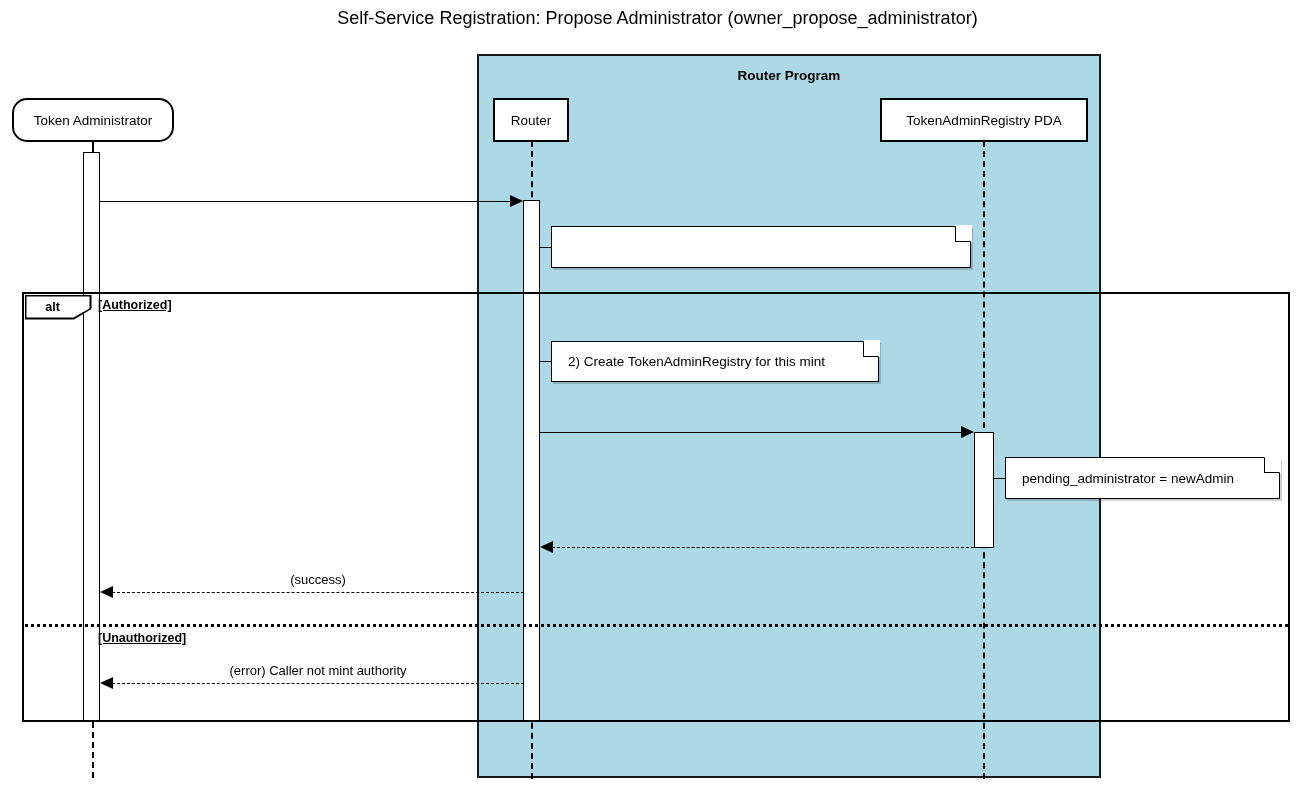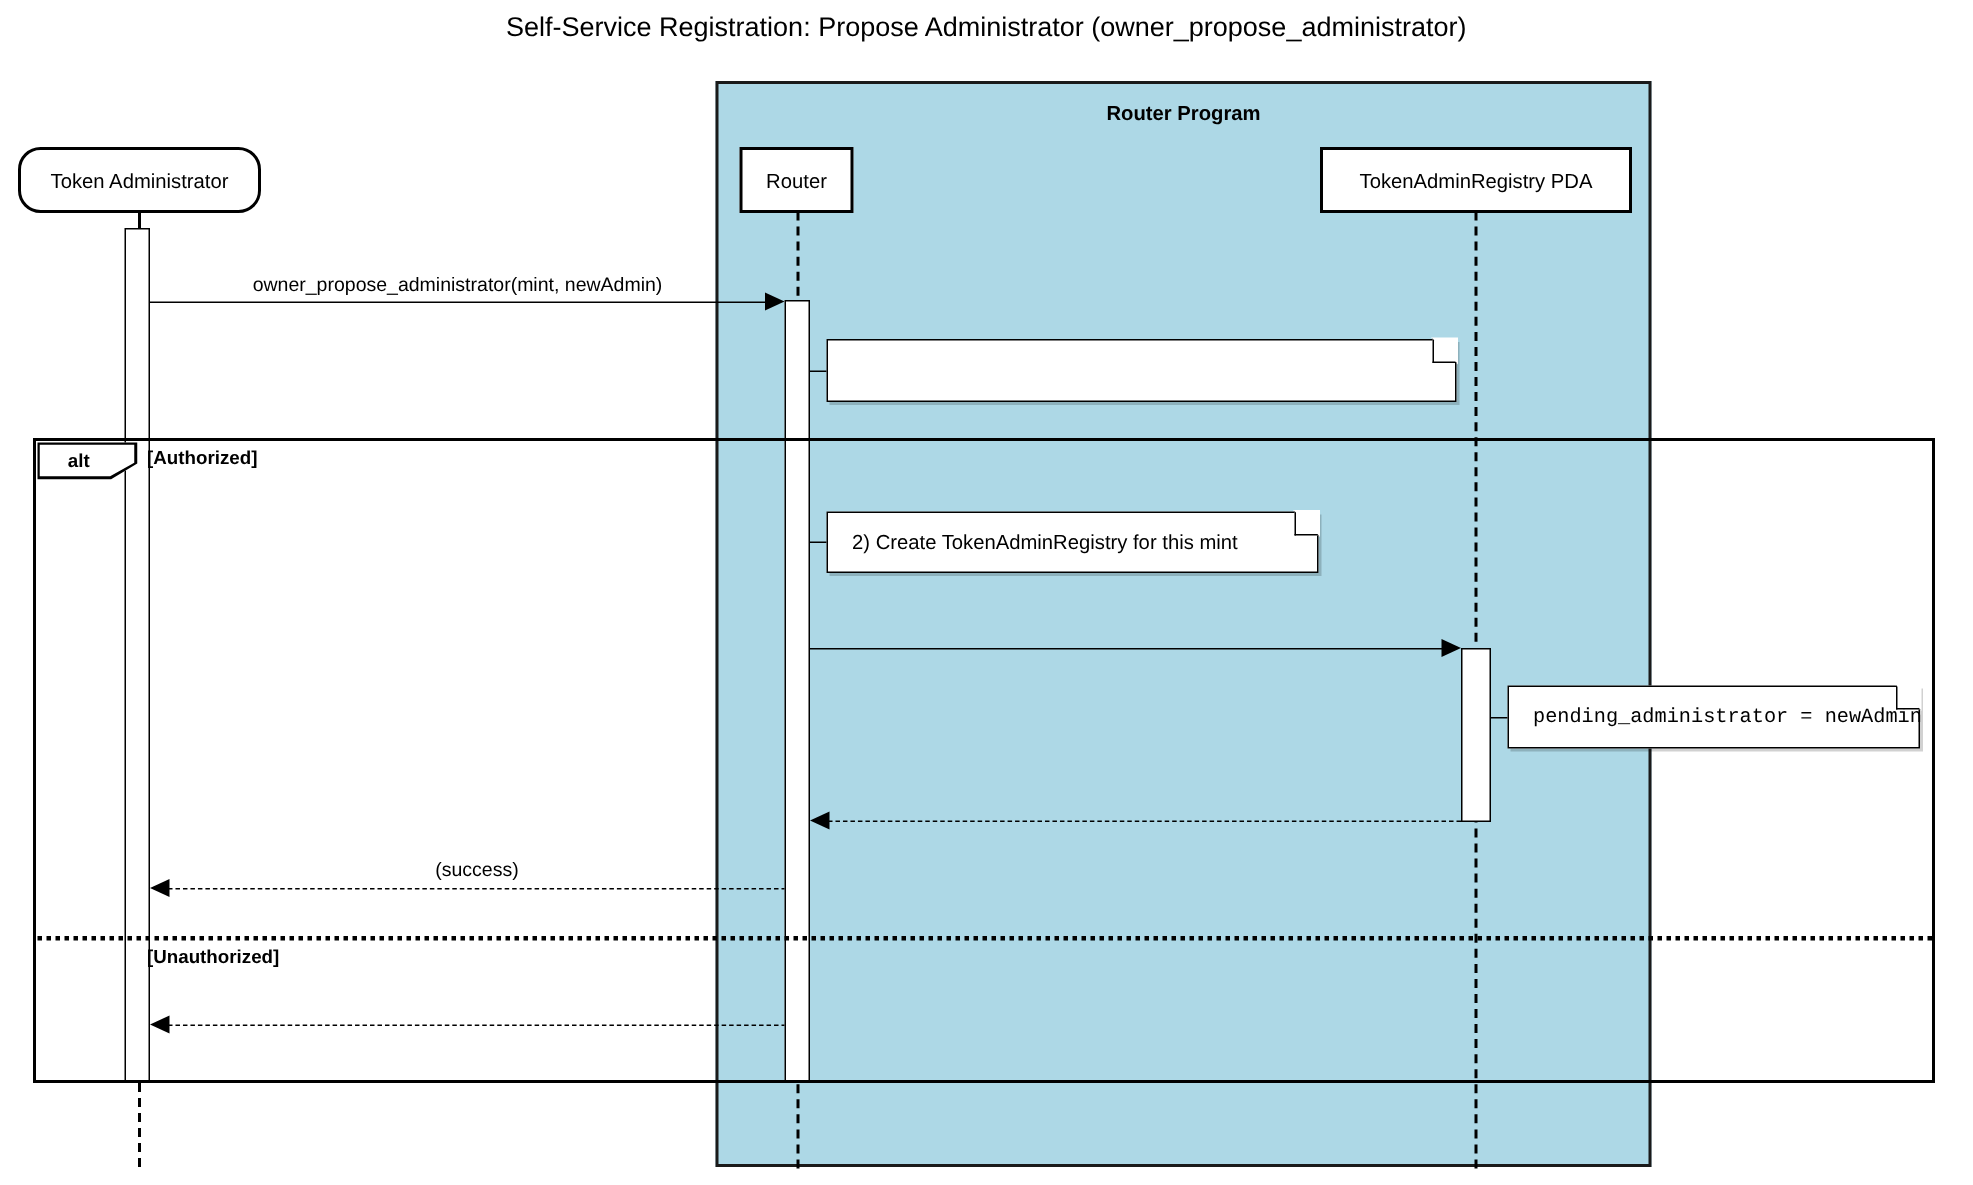--- a/index.html
+++ b/index.html
@@ -195,20 +195,21 @@
     font-weight: bold;
     color: #000000;
   }
   .alt-guard {
     position: absolute;
     font-size: 12.5px;
     font-weight: bold;
     color: #000000;
     white-space: nowrap;
     z-index: 9;
+    text-decoration: underline;
   }
   .alt-divider {
     position: absolute;
     height: 0;
     border-top: 3px dotted #000000;
     z-index: 9;
   }
 </style>
 </head>
 <body>
@@ -239,54 +240,54 @@
   <div class="participant" style="left:880px; top:98px; width:208px; height:44px;">
     <span>TokenAdminRegistry PDA</span>
   </div>
 
   <div class="activation" style="left:83px; top:152px; width:17px; height:570px;"></div>
 
   <div class="activation" style="left:523px; top:200px; width:17px; height:522px;"></div>
 
   <div class="activation" style="left:974px; top:432px; width:20px; height:116px;"></div>
 
-  <div class="msg-label" style="left:100px; top:182px; width:410px;">owner_propose_administrator(mint, newAdmin)</div>
   <div class="msg-line" style="left:100px; top:201px; width:412px;"></div>
   <div class="arrowhead-right" style="left:510px; top:194.5px;"></div>
 
   <div class="note-connector" style="left:540px; top:247px; width:12px;"></div>
   <div class="note" style="left:551px; top:226px; width:420px; height:42px;">
     <span class="fold-cut"></span>
     <span class="fold" style="clip-path: polygon(0 0, 100% 100%, 0 100%);"></span>
   </div>
 
   <div class="note-connector" style="left:540px; top:361px; width:12px;"></div>
   <div class="note" style="left:551px; top:341px; width:328px; height:41px;">
     <span>2) Create TokenAdminRegistry for this mint</span>
     <span class="fold-cut"></span>
     <span class="fold" style="clip-path: polygon(0 0, 100% 100%, 0 100%);"></span>
   </div>
 
   <div class="msg-line" style="left:540px; top:432px; width:422px;"></div>
   <div class="arrowhead-right" style="left:961px; top:425.5px;"></div>
 
   <div class="note-connector" style="left:994px; top:478px; width:12px;"></div>
-  <div class="note" style="left:1005px; top:457px; width:275px; height:42px;font-family:Liberation Mono, monospace;">
+  <div class="note" style="left:1005px; top:457px; width:275px; height:42px;">
     <span>pending_administrator = newAdmin</span>
     <span class="fold-cut"></span>
     <span class="fold" style="clip-path: polygon(0 0, 100% 100%, 0 100%);"></span>
   </div>
 
   <div class="msg-line dashed" style="left:552px; top:547px; width:422px;"></div>
   <div class="arrowhead-left" style="left:540px; top:540.5px;"></div>
 
   <div class="msg-label" style="left:112px; top:572px; width:412px;">(success)</div>
   <div class="msg-line dashed" style="left:112px; top:592px; width:412px;"></div>
   <div class="arrowhead-left" style="left:100px; top:585.5px;"></div>
 
+  <div class="msg-label" style="left:112px; top:663px; width:412px;">(error) Caller not mint authority</div>
   <div class="msg-line dashed" style="left:112px; top:683px; width:412px;"></div>
   <div class="arrowhead-left" style="left:100px; top:676.5px;"></div>
 
   <div class="alt-frame" style="left:22px; top:292px; width:1268px; height:430px;"></div>
 
   <div class="alt-tab" style="left:24.5px; top:294.5px; width:67px; height:25px;
               background:#ffffff;
               clip-path: polygon(0 0, 100% 0, 100% 58%, 74% 100%, 0 100%);">
   </div>
   <div style="position:absolute; left:24.5px; top:294.5px; width:67px; height:25px; z-index:10;

